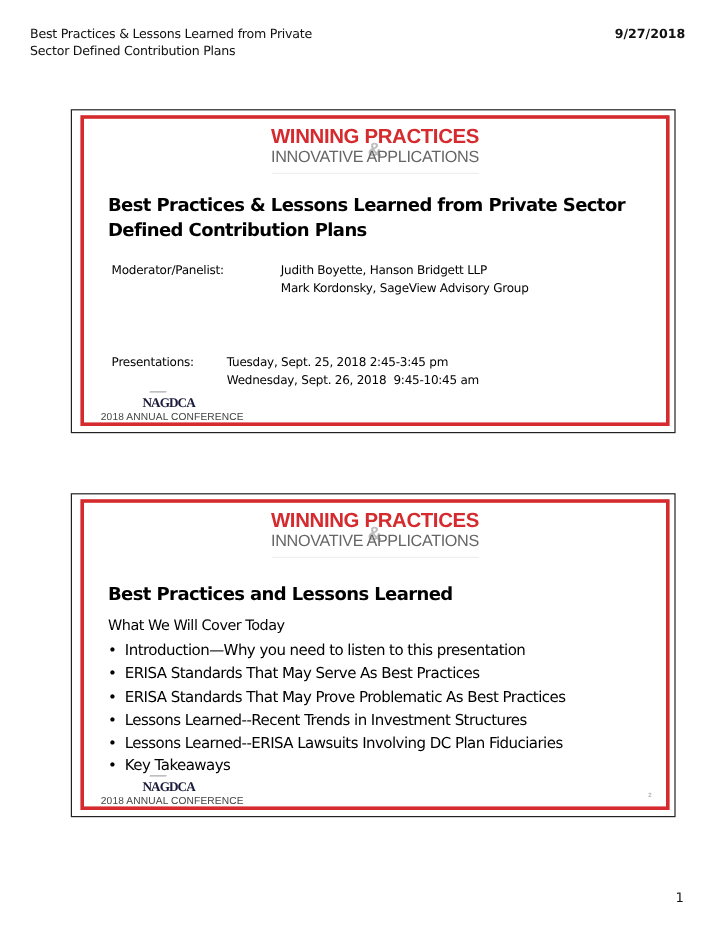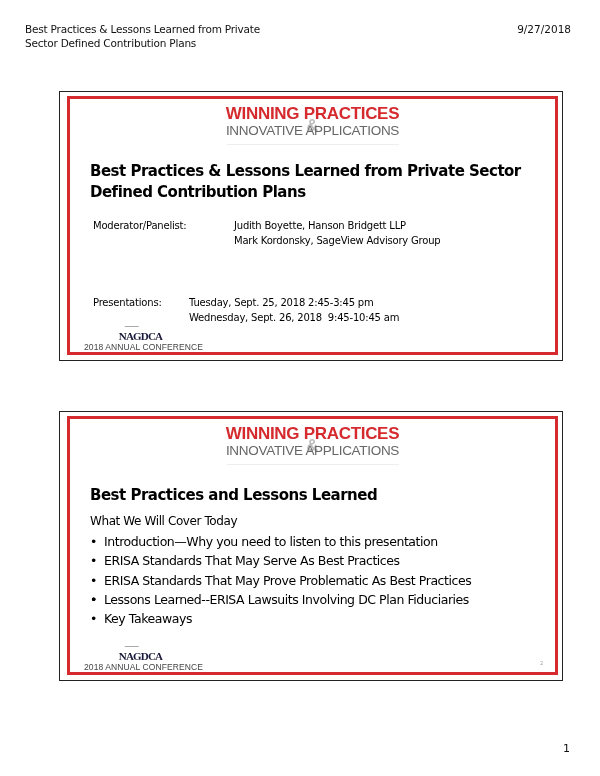--- a/index.html
+++ b/index.html
@@ -7,21 +7,21 @@
     width: 600px; height: 776px; position: relative; overflow: hidden;
     font-family: "Liberation Sans", sans-serif; color: #000;
   }
   .page-header-title {
     position: absolute; left: 25px; top: 22px;
     font-family: "DejaVu Sans", sans-serif; font-size: 10.5px; line-height: 14px;
     letter-spacing: -0.2px; width: 260px; color: #111;
   }
   .page-header-date {
     position: absolute; right: 29px; top: 22px;
-    font-family: "DejaVu Sans", sans-serif; font-size: 10.5px; line-height: 14px; color: #111;
+    font-family: "DejaVu Sans", sans-serif; font-size: 10.5px; line-height: 14px; color: #111; font-weight: bold;
   }
   .page-number {
     position: absolute; right: 30px; top: 742px;
     font-family: "DejaVu Sans", sans-serif; font-size: 11px; color: #111;
   }
 
   .slide {
     position: absolute; left: 59px; width: 504px; box-sizing: border-box;
     border: 1px solid #222; background: #fff;
   }
@@ -142,21 +142,21 @@
     </div>
 
     <div class="slide-title">Best Practices and Lessons Learned</div>
 
     <div class="cover-heading">What We Will Cover Today</div>
 
     <ul class="cover-list">
       <li><span class="bullet">•</span><span>Introduction—Why you need to listen to this presentation</span></li>
       <li><span class="bullet">•</span><span>ERISA Standards That May Serve As Best Practices</span></li>
       <li><span class="bullet">•</span><span>ERISA Standards That May Prove Problematic As Best Practices</span></li>
-      <li><span class="bullet">•</span></li>
+      <li><span class="bullet">•</span><span>Lessons Learned--Recent Trends in Investment Structures</span></li>
       <li><span class="bullet">•</span><span>Lessons Learned--ERISA Lawsuits Involving DC Plan Fiduciaries</span></li>
       <li><span class="bullet">•</span><span>Key Takeaways</span></li>
     </ul>
 
     <div class="footer">
       <span class="nagdca">NAGDCA</span>
       <span class="conf">2018 ANNUAL CONFERENCE</span>
     </div>
     <div class="slide-num">2</div>
   </div>

